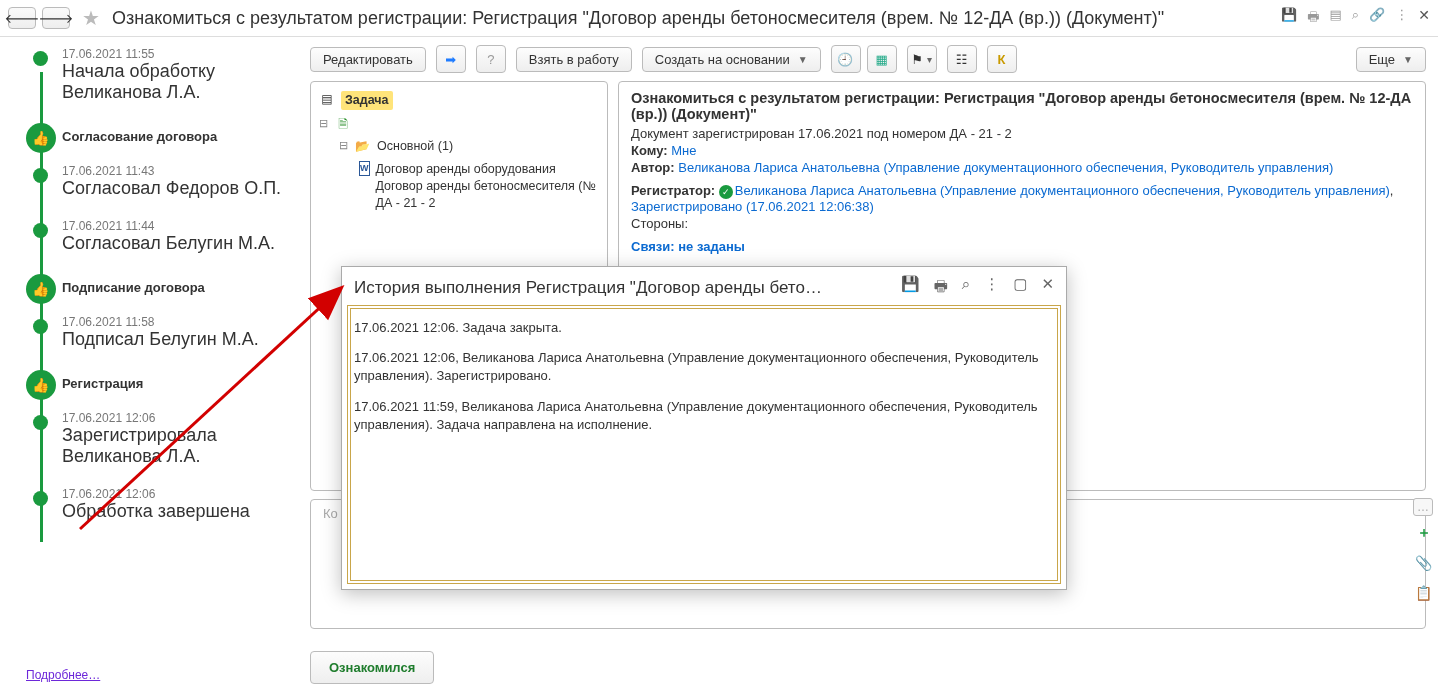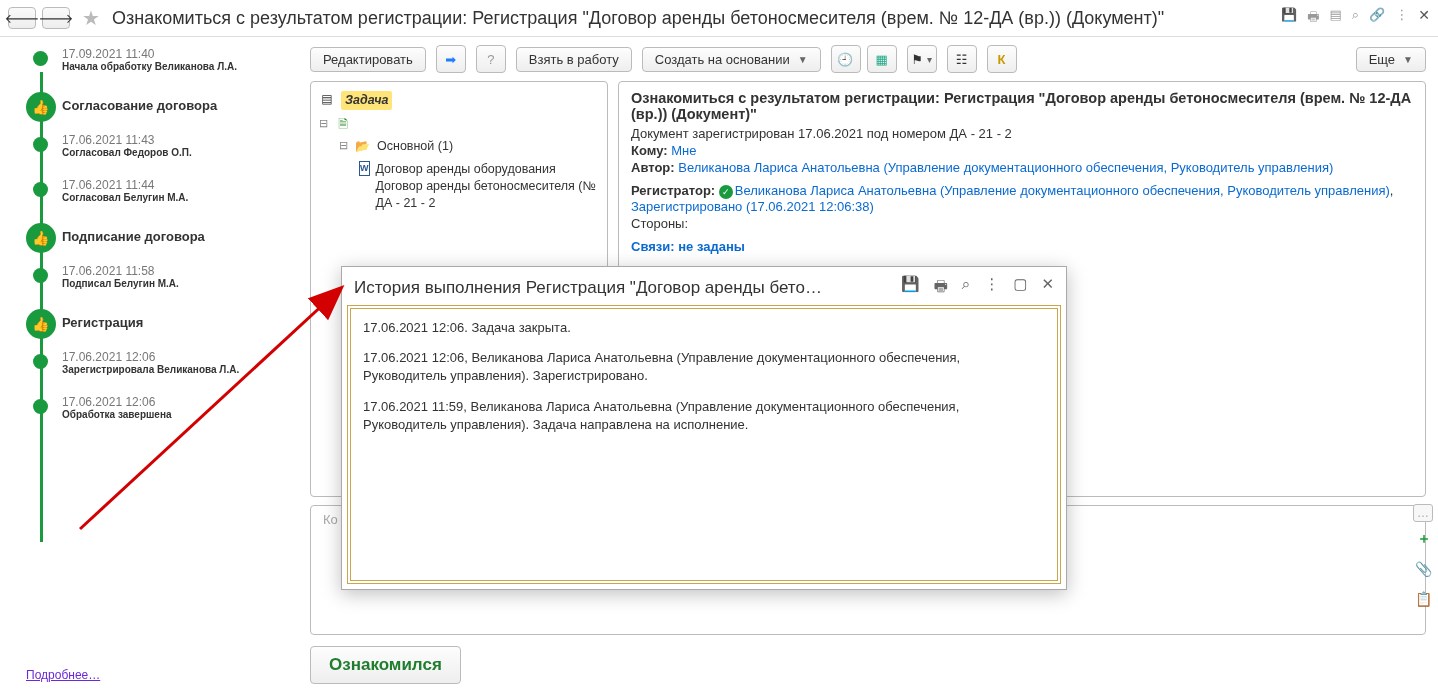--- a/index.html
+++ b/index.html
@@ -64,21 +64,21 @@
     background:#1a9a3f;
   }
   .t-dot.big{
     left:0px;
     top:0;
     width:30px;height:30px;
     display:flex;align-items:center;justify-content:center;
     color:#fff;font-size:14px;
   }
   .t-time{font-size:12px;color:#777;}
-  .t-text{font-size:10px;font-weight:bold;}
+  .t-text{font-size:18px;}
   .t-head{font-weight:bold;font-size:13px;margin-top:6px;}
   .more-link{color:#6d28d9;text-decoration:underline;font-size:12px;margin-top:auto;cursor:pointer;}
 
   .content{
     flex:1;
     padding:8px 12px 8px 0;
     display:flex;flex-direction:column;
     position:relative;
   }
   .toolbar{
@@ -110,21 +110,21 @@
   .tree-panel{
     width:298px;
     border:1px solid #bbb;
     border-radius:4px;
     padding:6px;
     overflow:auto;
   }
   .tree-row{display:flex;gap:6px;padding:3px 2px;align-items:flex-start;font-size:12.5px;line-height:1.35;}
   .tree-indent1{padding-left:22px;}
   .tree-indent2{padding-left:42px;}
-  .highlight{background:#ffe47a;padding:1px 4px;border-radius:2px;font-weight:bold;font-style:italic;}
+  .highlight{background:#ffe47a;padding:1px 4px;border-radius:2px;font-weight:bold;}
   .tree-icon{display:inline-flex;width:16px;height:16px;align-items:center;justify-content:center;font-size:12px;}
   .expander{color:#888;font-size:11px;width:10px;display:inline-block;}
 
   .info-panel{
     flex:1;
     border:1px solid #bbb;
     border-radius:4px;
     padding:8px 12px;
     overflow:hidden;
     font-size:13px;
@@ -154,46 +154,46 @@
   }
   .modal-title{font-size:17px;flex:1;white-space:nowrap;overflow:hidden;text-overflow:ellipsis;}
   .modal-icons{display:flex;gap:14px;color:#666;font-size:15px;}
   .modal-icons span{cursor:pointer;}
   .modal-body{
     margin:0 8px 8px 8px;
     flex:1;
     border:1px solid #c9a64a;
     outline:1px solid #c9a64a;
     outline-offset:2px;
-    padding:10px 12px;
+    padding:10px 3px;
     font-size:13px;
     overflow:auto;
   }
   .modal-body p{margin:0 0 12px 0;line-height:1.4;}
 
   .comment-bar{
     border:1px solid #bbb;border-radius:4px;
     height:130px;margin-top:8px;
     position:relative;color:#aaa;padding:6px 12px;
     font-size:13px;
   }
   .side-action{position:absolute;right:-8px;display:flex;flex-direction:column;gap:12px;top:24px;}
   .side-action span{width:18px;height:18px;display:flex;align-items:center;justify-content:center;font-size:14px;cursor:pointer;}
   .plus{color:#1a9a3f;font-weight:bold;}
   .clip{color:#777;}
   .paste{color:#777;}
   .ellipsis-btn{position:absolute;right:-8px;top:-2px;border:1px solid #bbb;border-radius:3px;width:20px;height:18px;display:flex;align-items:center;justify-content:center;background:#f7f7f7;font-size:12px;}
 
   .footer-btn{
-    margin-top:11px;
+    margin-top:22px;
     border:1px solid #bbb;
     background:linear-gradient(#fdfdfd,#eee);
     border-radius:4px;
     padding:8px 18px;
-    font-size:17px;
+    font-size:13px;
     font-weight:bold;
     color:#1f7d2d;
     cursor:pointer;
     align-self:flex-start;
   }
   .caret{font-size:10px;margin-left:4px;color:#666;}
 
   svg.arrow{position:absolute;left:70px;top:279px;width:290px;height:260px;pointer-events:none;z-index:50;}
 </style>
 </head>
@@ -214,21 +214,21 @@
     <span class="close-x">✕</span>
   </div>
 </div>
 
 <div class="main">
   <div class="sidebar">
     <div class="timeline-line"></div>
 
     <div class="t-item">
       <div class="t-dot"></div>
-      <div class="t-time">17.09.2021 11:40</div>
+      <div class="t-time">17.06.2021 11:55</div>
       <div class="t-text">Начала обработку Великанова Л.А.</div>
     </div>
     <div class="t-item">
       <div class="t-dot big">👍</div>
       <div class="t-head">Согласование договора</div>
     </div>
     <div class="t-item">
       <div class="t-dot"></div>
       <div class="t-time">17.06.2021 11:43</div>
       <div class="t-text">Согласовал Федоров О.П.</div>

